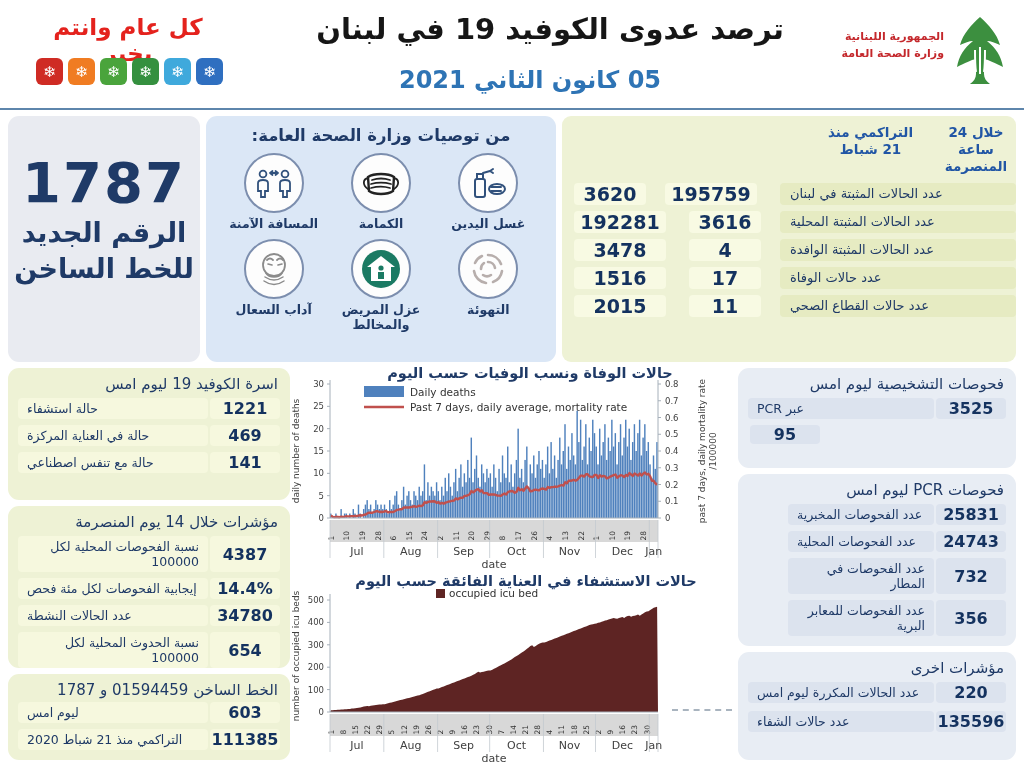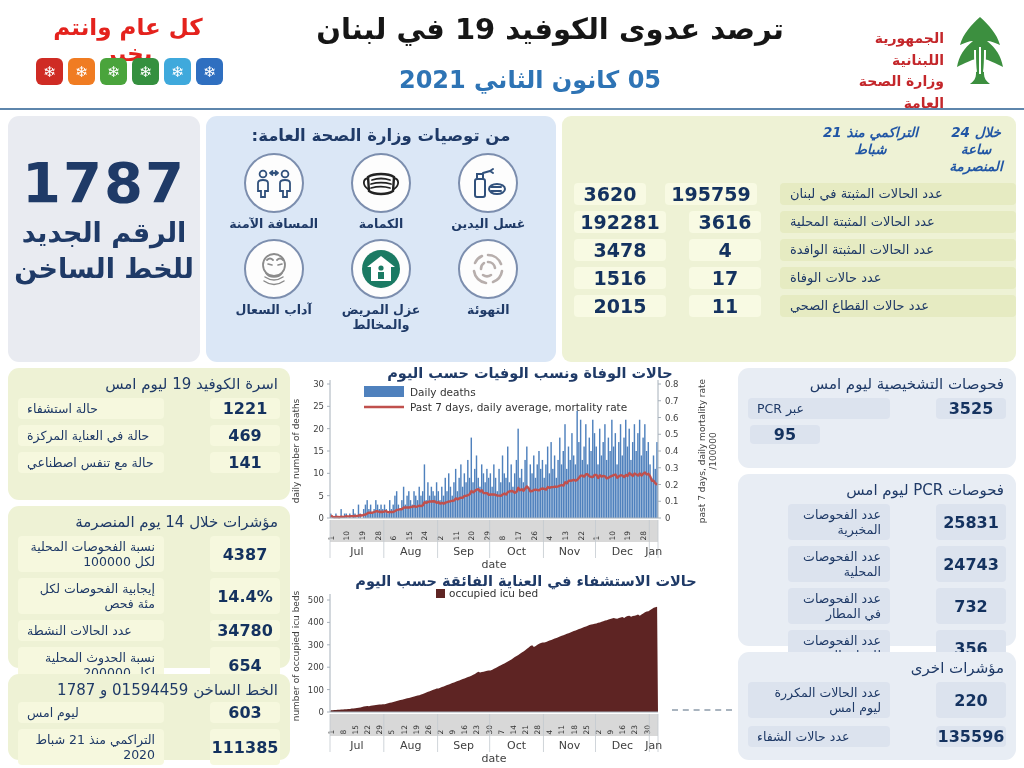--- a/index.html
+++ b/index.html
@@ -5,46 +5,46 @@
   html,body{margin:0;padding:0;background:#ffffff;}
   *{box-sizing:border-box;font-family:"DejaVu Sans",sans-serif;}
   .canvas{position:relative;width:1024px;height:768px;background:#fff;overflow:hidden;}
   .abs{position:absolute;}
   
   .greeting{left:28px;top:14px;width:200px;text-align:center;color:#e4221d;font-weight:bold;font-size:23px;direction:rtl;}
   .tiles{left:36px;top:58px;display:flex;gap:5px;}
   .tile{width:27px;height:27px;border-radius:6px;display:flex;align-items:center;justify-content:center;color:#fff;font-size:15px;}
   .main-title{left:270px;top:12px;width:560px;text-align:center;color:#161616;font-weight:bold;font-size:29px;direction:rtl;}
   .main-date{left:250px;top:66px;width:560px;text-align:center;color:#2e74b5;font-weight:bold;font-size:24px;direction:rtl;}
-  .logo-text{left:818px;top:28px;width:126px;text-align:right;color:#c4272b;font-weight:bold;font-size:14px;line-height:1.55;direction:rtl;}
+  .logo-text{left:818px;top:28px;width:126px;text-align:right;color:#c4272b;font-weight:bold;font-size:11px;line-height:1.55;direction:rtl;}
   .hrule{left:0;top:108px;width:1024px;height:2px;background:#5e86ac;}
   
   .card{position:absolute;border-radius:11px;}
   .c-hotline{left:8px;top:116px;width:192px;height:246px;background:#e9ebf1;text-align:center;color:#1f3a67;}
   .c-hotline .big{font-size:56px;font-weight:bold;margin-top:34px;letter-spacing:2px;}
   .c-hotline .cap{font-size:27px;font-weight:bold;line-height:1.35;direction:rtl;}
   .c-recs{left:206px;top:116px;width:350px;height:246px;background:#dbe7f6;padding:10px 14px 6px;}
   .recs-title{text-align:center;color:#1f3a67;font-weight:bold;font-size:16.5px;direction:rtl;margin-bottom:8px;}
   .recs-grid{display:grid;grid-template-columns:repeat(3,1fr);direction:rtl;row-gap:8px;}
   .rec-item{display:flex;flex-direction:column;align-items:center;}
   .rec-circle{width:60px;height:60px;border-radius:50%;background:#fdfdfd;border:2px solid #7c8eae;display:flex;align-items:center;justify-content:center;}
   .rec-label{margin-top:4px;color:#1f3a67;font-weight:bold;font-size:12.5px;text-align:center;direction:rtl;line-height:1.15;}
   .c-stats{left:562px;top:116px;width:454px;height:246px;background:#eef2d5;border-radius:9px;padding:8px 0 8px 6px;}
   .srow{display:flex;align-items:stretch;margin:0 0 6px 0;padding:0 0 0 6px;}
-  .srow.head{margin-bottom:8px;font-style:italic;}
+  .srow.head{margin-bottom:8px;}
   .hspacer{flex:1;}
   .hcol{color:#2156a5;font-weight:bold;font-size:13.5px;text-align:center;direction:rtl;line-height:1.25;}
   .cell{border-radius:4px;display:flex;align-items:center;}
   .cell-label{flex:1;background:#e6ebc2;color:#1f3a67;font-size:13px;justify-content:flex-end;padding:3px 10px;direction:rtl;text-align:right;line-height:1.2;}
   .cell-num{width:92px;margin-right:23px;background:#f8fae3;color:#14325f;font-weight:bold;font-size:19px;justify-content:center;direction:ltr;}
   .cell-num.v24{width:72px;margin-right:19px;margin-left:0;}
   .srow > .cell-label{order:3;} .srow > .cell-cum{order:2;}
   
   .panel-title{color:#1f3a67;font-weight:normal;font-size:15px;direction:rtl;text-align:right;padding:7px 12px 5px;}
-  .brow{display:flex;margin:0 10px 6px 10px;gap:44px;}
+  .brow{display:flex;margin:0 10px 6px 10px;}
   .brow .lab{flex:1;border-radius:4px;color:#1f3a67;font-size:12.5px;display:flex;align-items:center;justify-content:flex-end;padding:3px 9px;direction:rtl;text-align:right;line-height:1.2;}
   .brow .val{width:70px;margin-left:2px;border-radius:4px;color:#14325f;font-weight:bold;font-size:16px;display:flex;align-items:center;justify-content:center;direction:ltr;}
   .yellow{background:#eef2d5;}
   .yellow .lab,.yellow .val{background:#f6f8de;}
   .bluecard{background:#e8edf4;}
   .bluecard .lab,.bluecard .val{background:#dce3ee;}
   .c-beds{left:8px;top:368px;width:282px;height:132px;}
   .c-ind14{left:8px;top:506px;width:282px;height:162px;}
   .c-hot2{left:8px;top:674px;width:282px;height:86px;}
   .c-tests{left:738px;top:368px;width:278px;height:100px;}
@@ -230,21 +230,21 @@
       </div>
     <div class="brow">
         <div class="lab">إيجابية الفحوصات لكل مئة فحص</div>
         <div class="val">14.4%</div>
       </div>
     <div class="brow">
         <div class="lab">عدد الحالات النشطة</div>
         <div class="val">34780</div>
       </div>
     <div class="brow">
-        <div class="lab">نسبة الحدوث المحلية لكل 200000</div>
+        <div class="lab">نسبة الحدوث المحلية لكل 100000</div>
         <div class="val">654</div>
       </div>
   </div>
 
   <div class="card yellow c-hot2">
     <div class="panel-title" style="padding-bottom:3px">الخط الساخن 01594459 و 1787</div>
     <div class="brow">
         <div class="lab">ليوم امس</div>
         <div class="val">603</div>
       </div>

